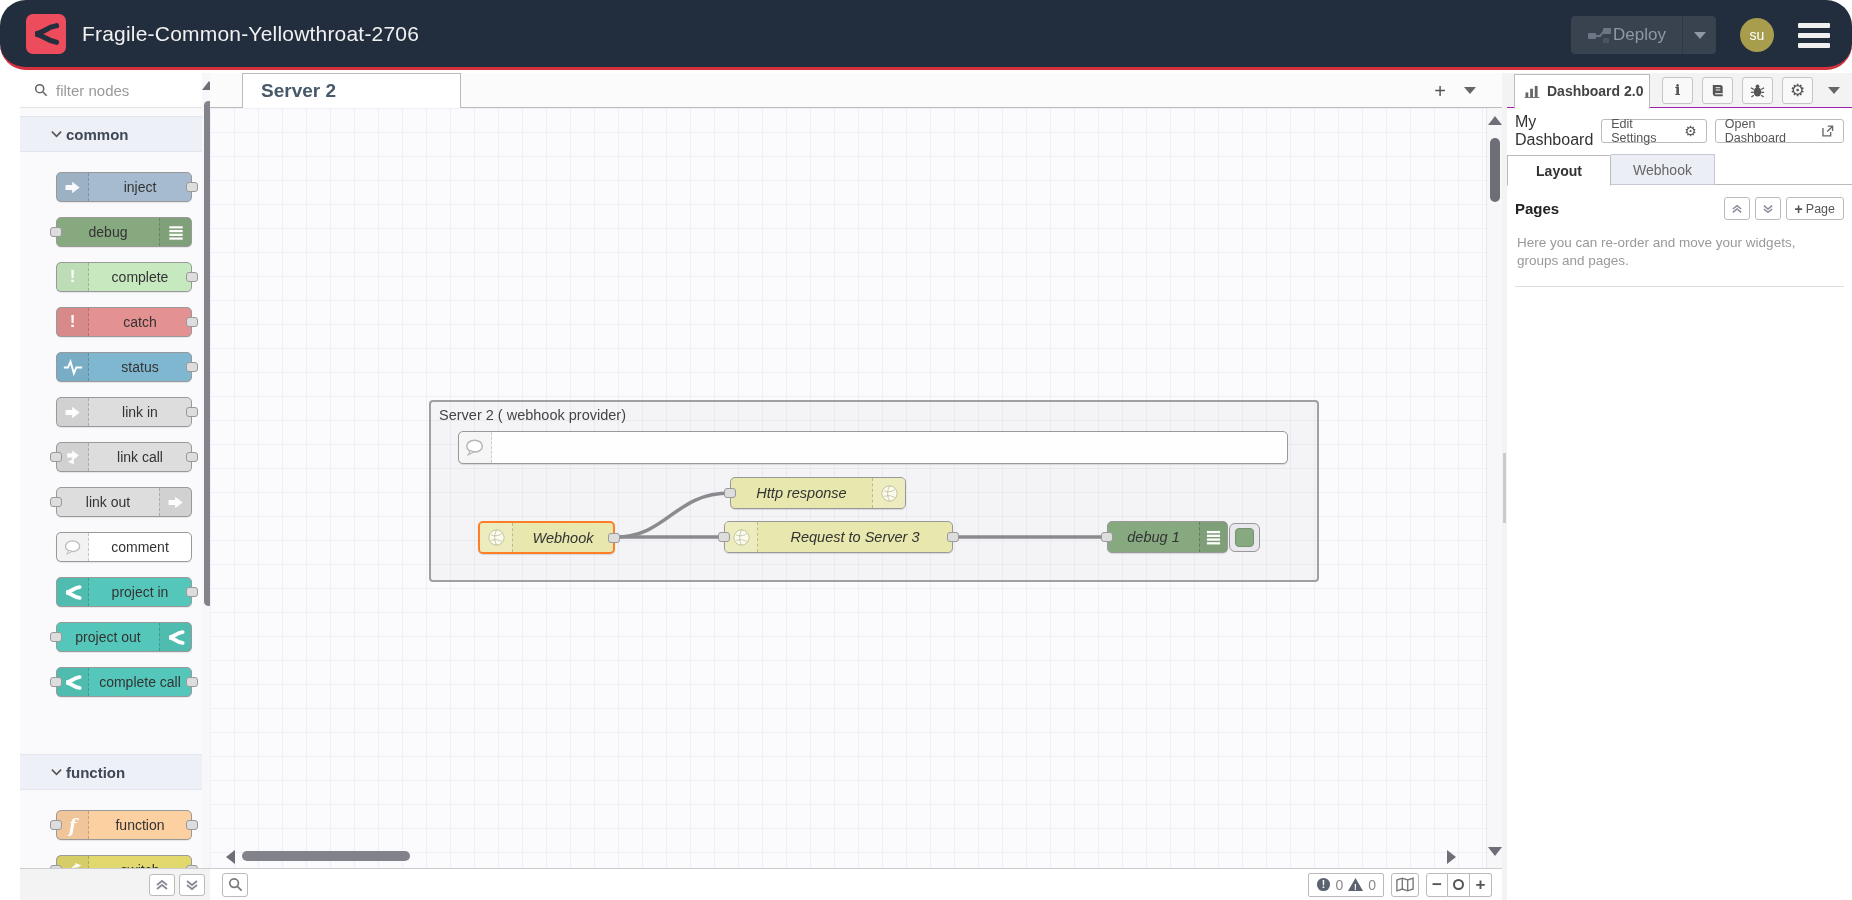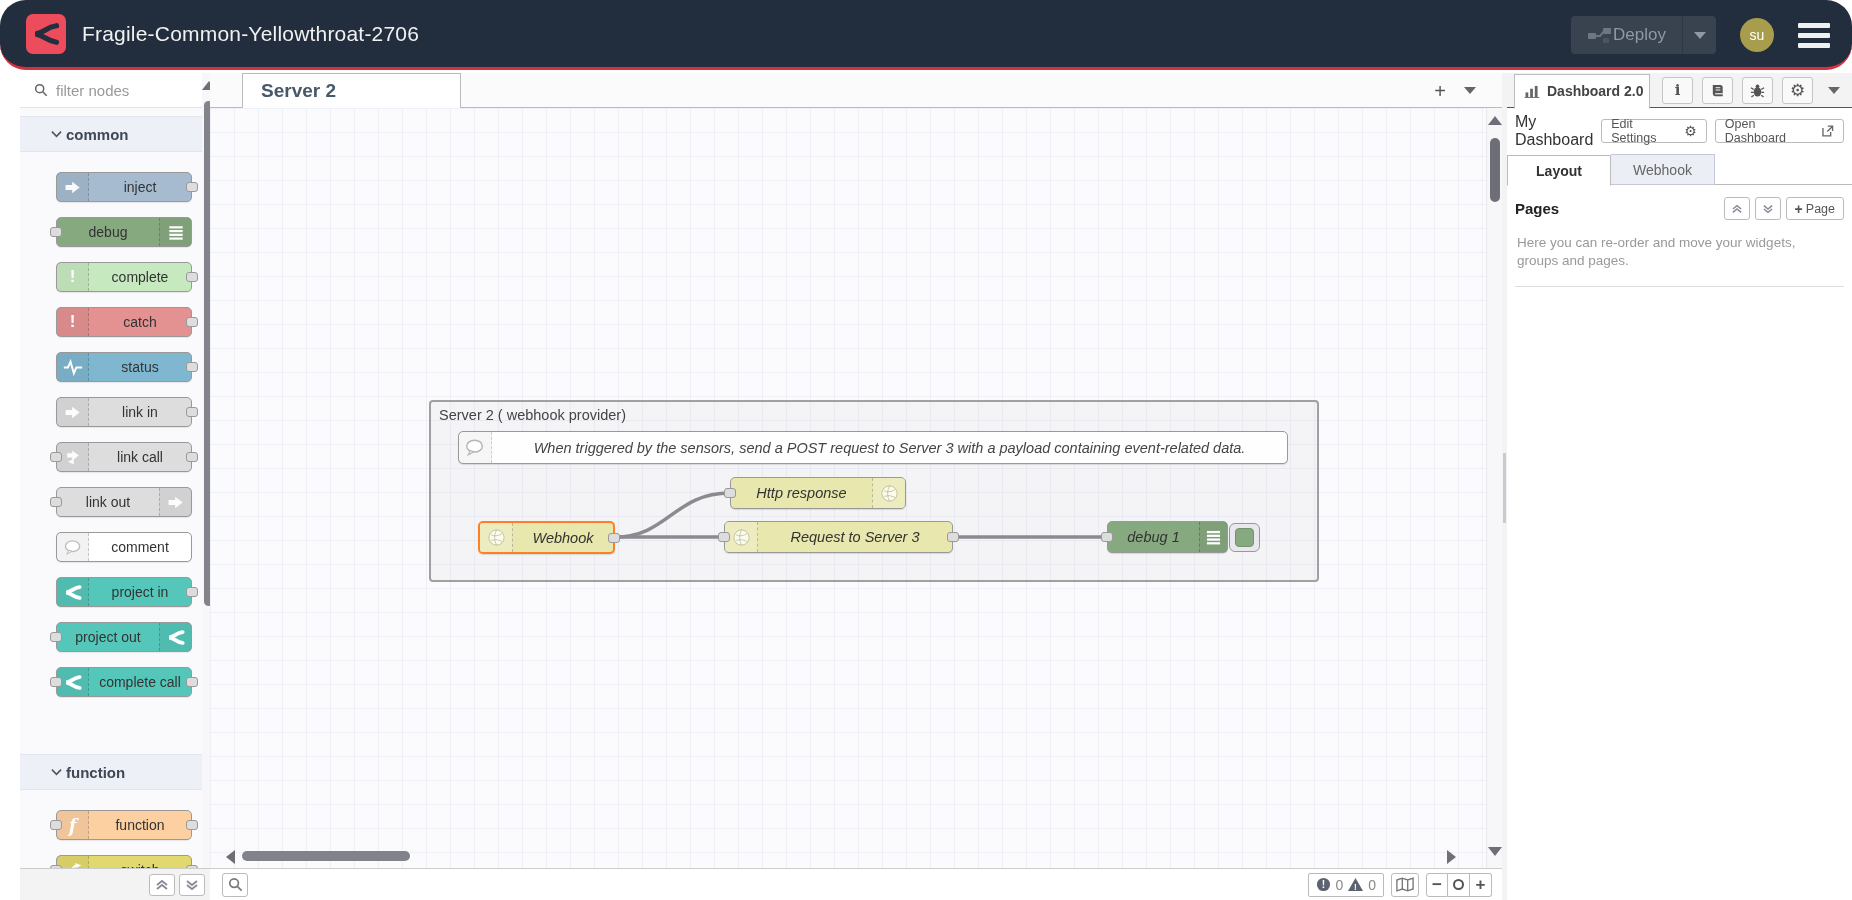--- a/index.html
+++ b/index.html
@@ -377,21 +377,20 @@
         <path d="M743 429 L897 429" stroke="#8a8a8f" stroke-width="3.5" fill="none"></path>
       </svg>
 
       <div class="fnode comment-node" style="left:248px; top:323px; width:830px; height:33px;">
         <div class="fnicon">
           <svg class="icon" width="22" height="19" viewBox="0 0 24 20">
             <ellipse cx="11.5" cy="8.5" rx="8.5" ry="6.5" fill="#fff" stroke="#b5b5b5" stroke-width="1.6"></ellipse>
             <path d="M7 13.5 L4.5 18 L11 14.5 Z" fill="#fff" stroke="#b5b5b5" stroke-width="1.2"></path>
           </svg>
         </div>
-        <div class="fnlabel">When triggered by the sensors, send a POST request to Server 3 with a payload containing event-related data.</div>
       </div>
 
       <div class="fnode" style="left:520px; top:369px; width:176px; height:32px;">
         <div class="fnlabel">Http response</div>
         <div class="fnicon right">
           <svg class="icon" width="19" height="19" viewBox="0 0 20 20">
             <circle cx="10" cy="10" r="8" fill="rgba(255,255,250,.8)" stroke="rgba(160,160,120,.6)"></circle>
             <path d="M4 7 q5 3 12 -1 M4 13 q6 -2 12 1 M10 2 q-4 8 0 16" stroke="rgba(160,160,120,.55)" fill="none"></path>
           </svg>
         </div>

